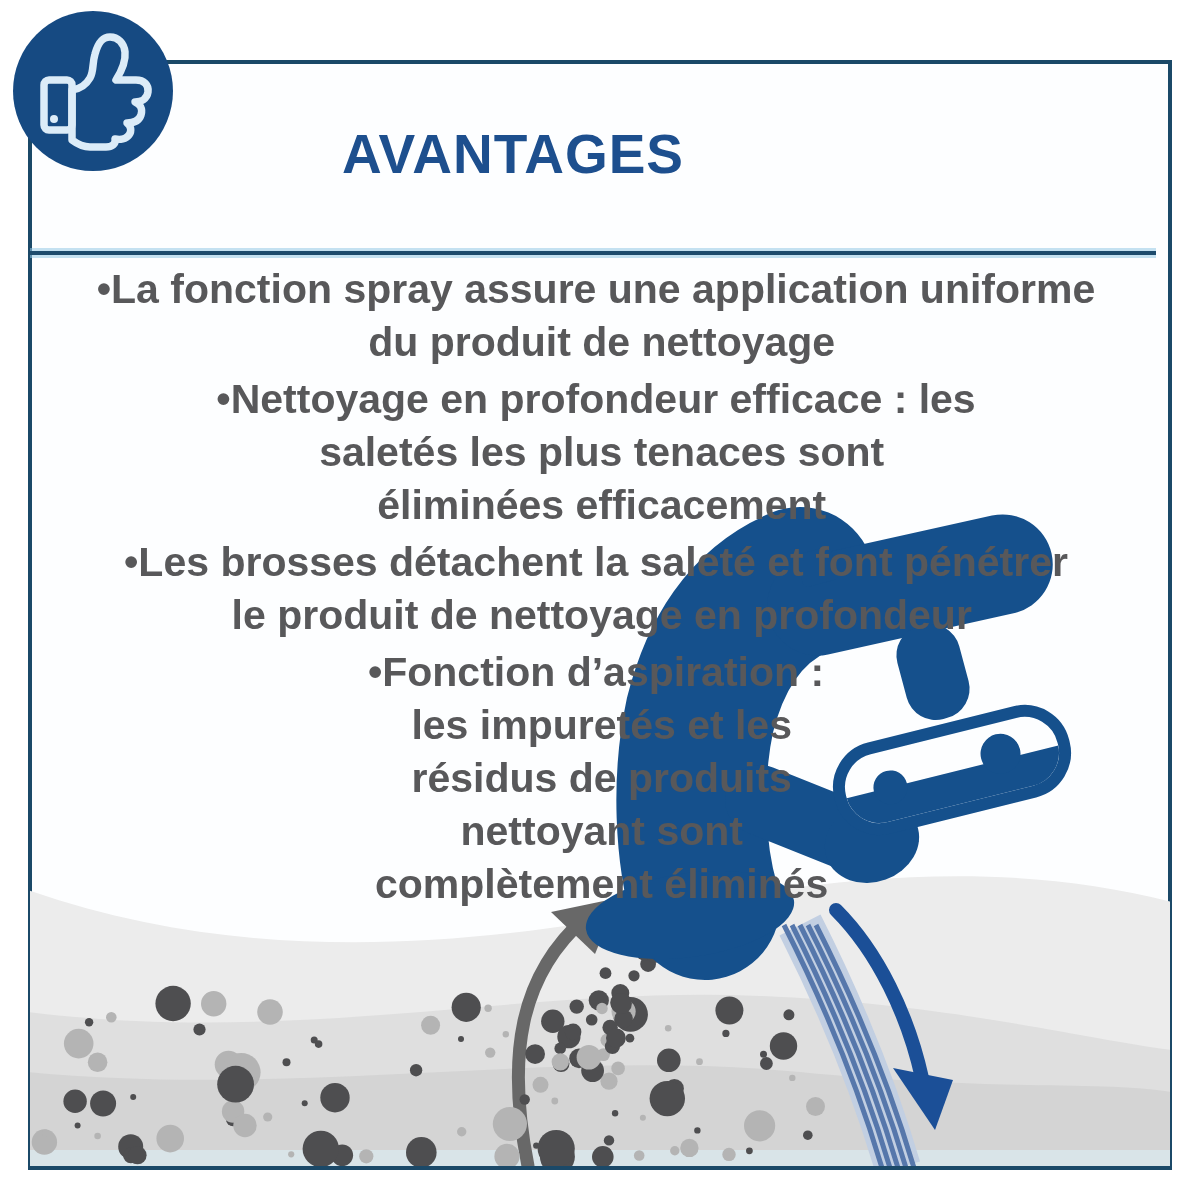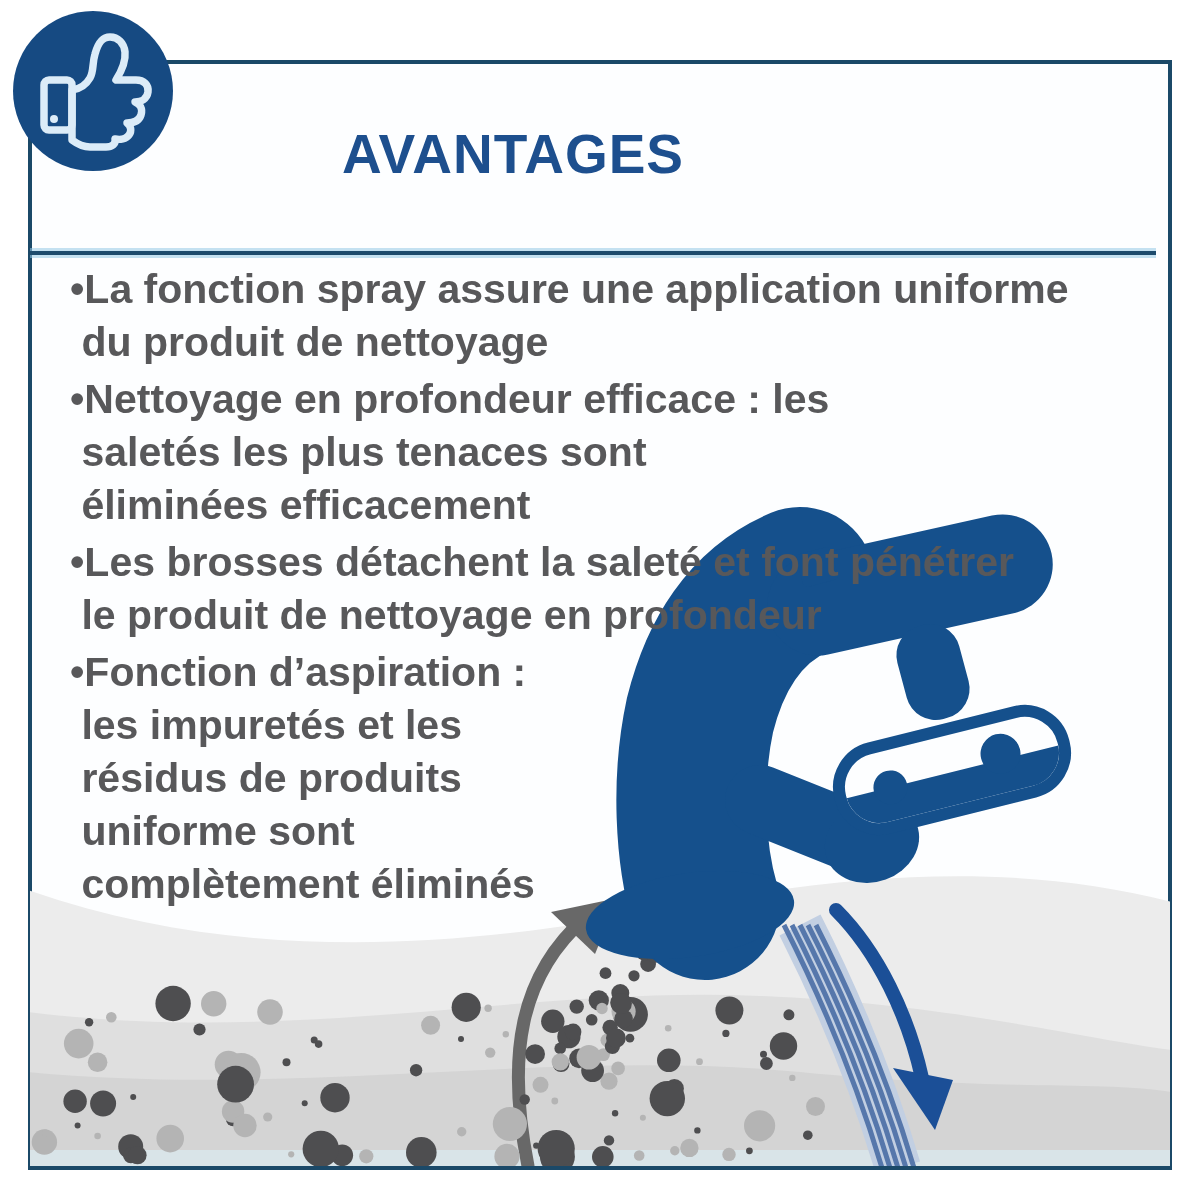--- a/index.html
+++ b/index.html
@@ -23,21 +23,21 @@
   .divider{
     position:absolute;left:30px;top:251px;width:1126px;height:4px;
     background:#1d4b6d;z-index:3;
     box-shadow:0 -3px 0 rgba(150,200,230,.55),0 3px 0 rgba(150,200,230,.55);
   }
   .bullet-list{
     position:absolute;left:62px;top:263px;width:1060px;z-index:4;
   }
   .bullet-item{
     color:#58585a;font-size:41px;font-weight:bold;line-height:53px;
-    white-space:pre-wrap;margin:0 0 4px 8px;
+    white-space:pre-wrap;margin:0 0 4px 8px;text-align:center;
   }
   .illu{position:absolute;left:0;top:0;width:1200px;height:1200px;z-index:2;}
 </style>
 </head>
 <body>
 
 <div id="canvas">
 
   <div class="card"></div>
 
@@ -260,17 +260,17 @@
     <div class="bullet-item">•La fonction spray assure une application uniforme
  du produit de nettoyage</div>
     <div class="bullet-item">•Nettoyage en profondeur efficace : les
  saletés les plus tenaces sont
  éliminées efficacement</div>
     <div class="bullet-item">•Les brosses détachent la saleté et font pénétrer
  le produit de nettoyage en profondeur</div>
     <div class="bullet-item">•Fonction d’aspiration :
  les impuretés et les
  résidus de produits
- uniforme sont
+ nettoyant sont
  complètement éliminés</div>
   </div>
 
 </div>
 
 </body></html>

